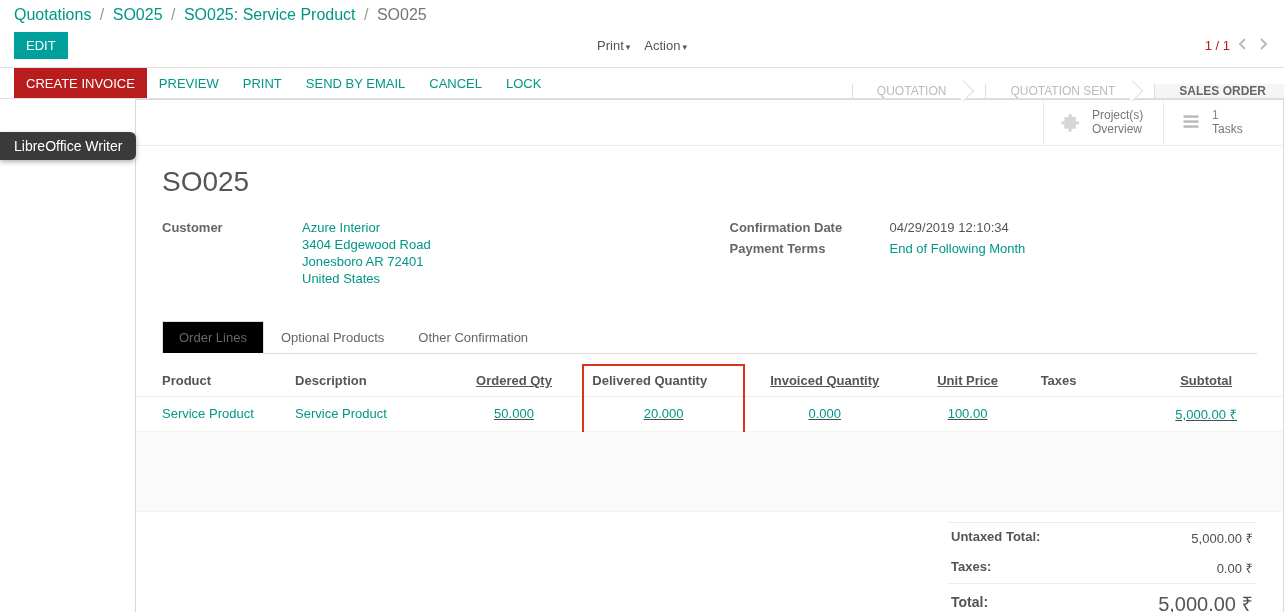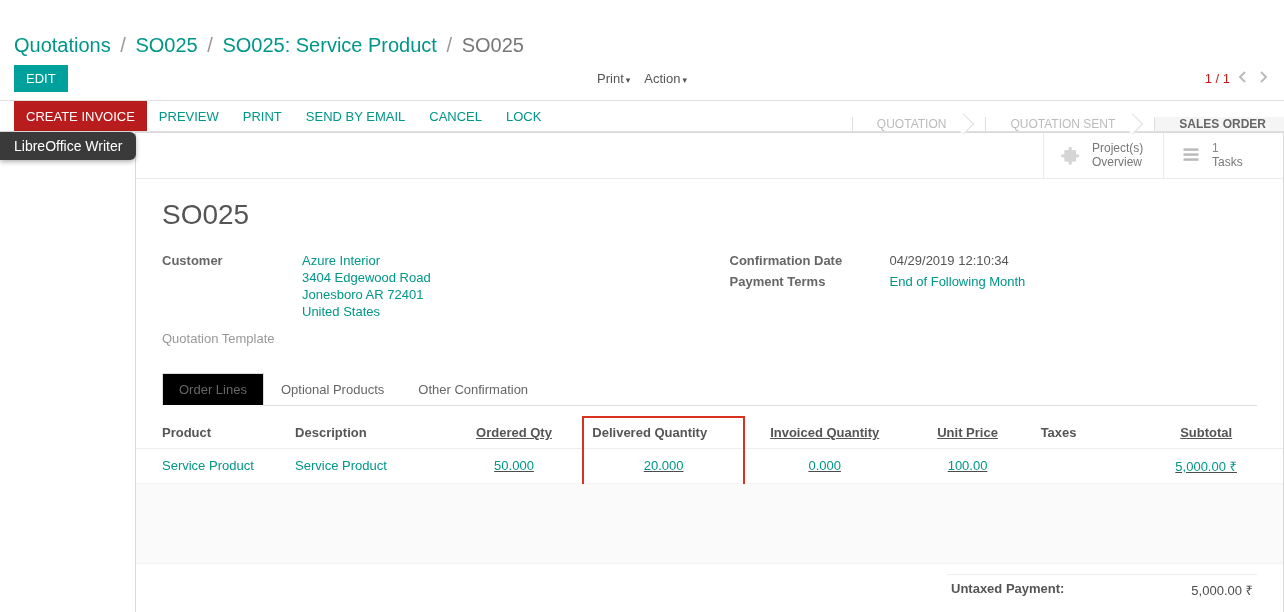--- a/index.html
+++ b/index.html
@@ -2,21 +2,21 @@
 <html><head>
 <meta charset="utf-8">
 <style>
   * { box-sizing: border-box; margin: 0; padding: 0; }
   body { font-family: -apple-system, BlinkMacSystemFont, "Segoe UI", Helvetica, Arial, sans-serif; font-size: 13px; color: #4c4c4c; background: #fff; }
 
   .wrapper { width: 1284px; }
 
   
   .breadcrumb-row { display: flex; align-items: center; padding: 6px 14px; }
-  .breadcrumb { font-size: 20px; color: #666; margin-top: 28px; }
+  .breadcrumb { font-size: 16px; color: #666; }
   .breadcrumb .link { color: #009688; }
   .breadcrumb .sep { color: #999; margin: 0 4px; }
   .breadcrumb .current { color: #777; }
 
   
   .edit-row { display: flex; align-items: center; padding: 2px 14px 8px 14px; }
   .edit-btn { background: #00A09D; color: #fff; border: none; font-size: 13px; padding: 6px 12px; cursor: pointer; }
   .center-actions { position: absolute; left: 50%; transform: translateX(-50%); display: flex; gap: 14px; color: #555; font-size: 13px; }
   .center-actions .menu-item { cursor: pointer; }
   .caret { font-size: 9px; vertical-align: middle; margin-left: 2px; }
@@ -183,21 +183,20 @@
           <div class="col">
             <div class="field-row">
               <div class="field-label">Customer</div>
               <div>
                 <div class="addr-line">Azure Interior</div>
                 <div class="addr-line">3404 Edgewood Road</div>
                 <div class="addr-line">Jonesboro AR 72401</div>
                 <div class="addr-line">United States</div>
               </div>
             </div>
-            <div class="muted-label">Quotation Template</div>
           </div>
           <div class="col">
             <div class="field-row">
               <div class="field-label" style="width:160px;">Confirmation Date</div>
               <div class="field-value">04/29/2019 12:10:34</div>
             </div>
             <div class="field-row">
               <div class="field-label" style="width:160px;">Payment Terms</div>
               <div class="field-value link">End of Following Month</div>
             </div>
@@ -247,21 +246,21 @@
           </tr>
           <tr>
               <td colspan="8" class="table-spacer"></td>
             </tr>
         </tbody>
       </table>
 
       <div style="display:flex;">
         <div class="totals">
           <div class="tot-row line">
-            <span class="lab">Untaxed Payment:</span>
+            <span class="lab">Untaxed Total:</span>
             <span>5,000.00 ₹</span>
           </div>
           <div class="tot-row">
             <span class="lab">Taxes:</span>
             <span>0.00 ₹</span>
           </div>
           <div class="tot-row line tot-total">
             <span class="lab">Total:</span>
             <span class="val">5,000.00 ₹</span>
           </div>

